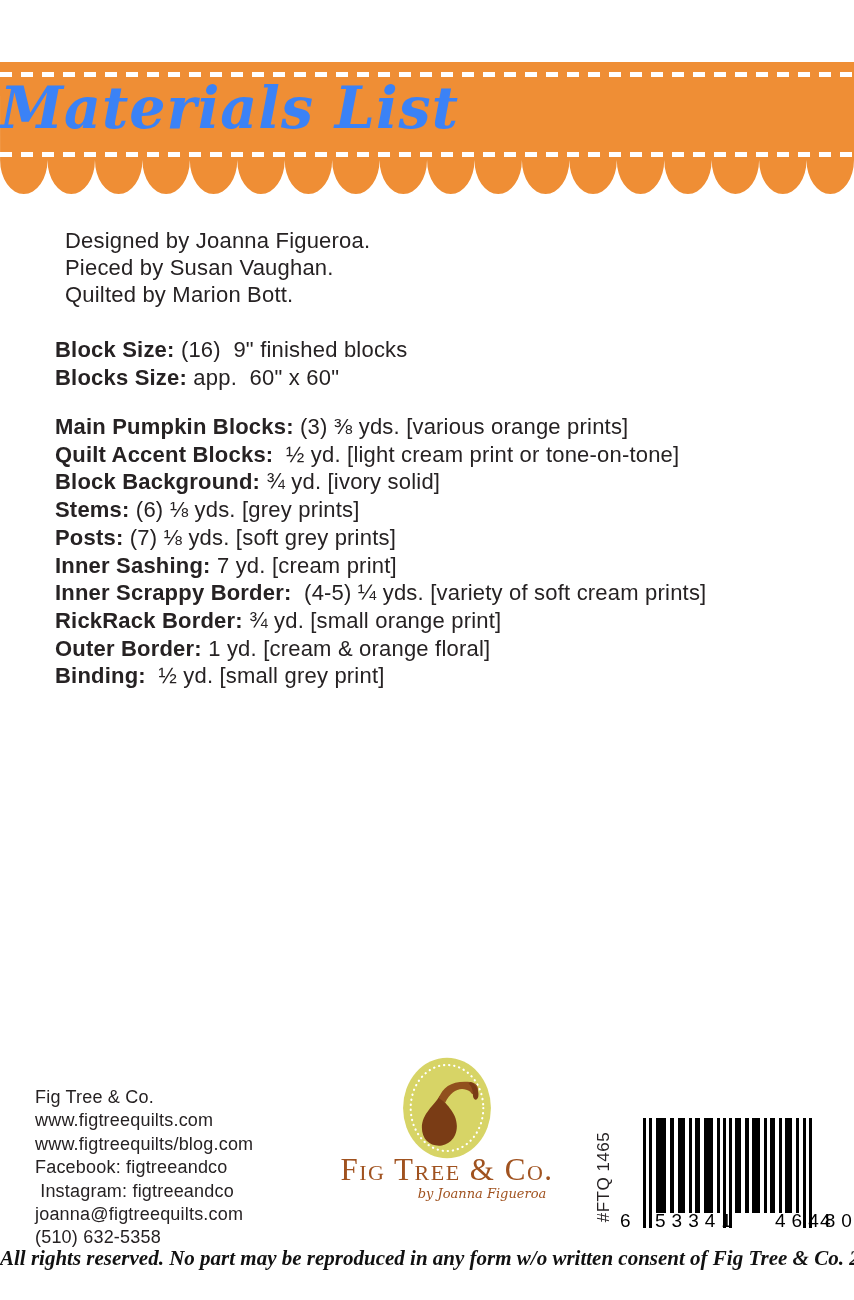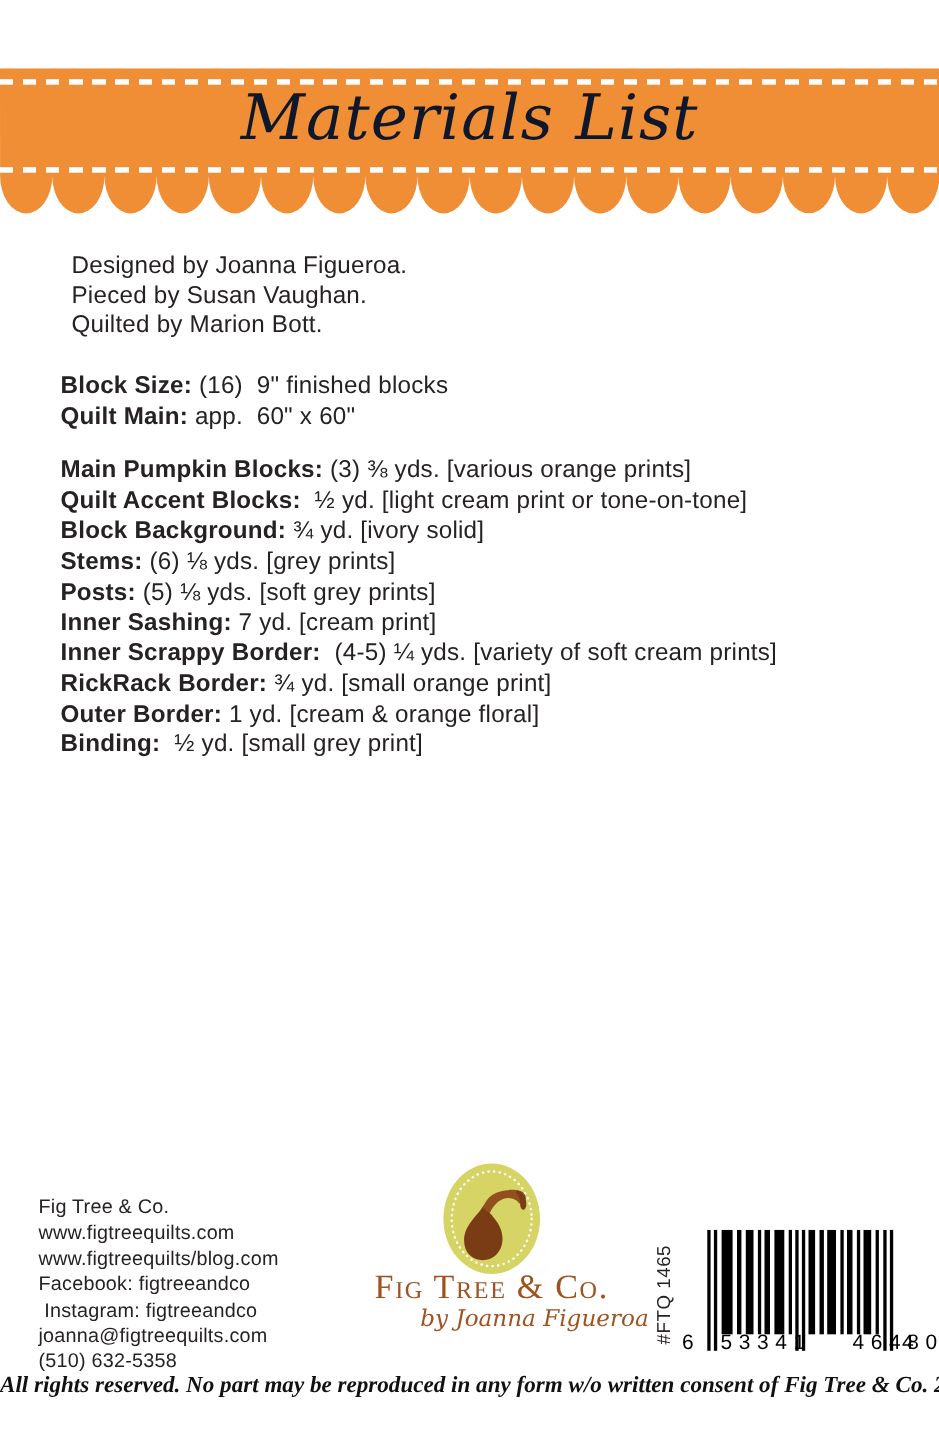--- a/index.html
+++ b/index.html
@@ -11,23 +11,23 @@
   
   .banner { position:absolute; top:62px; left:0; width:854px; height:135px; }
   .banner svg { display:block; position:absolute; top:0; left:0; }
   .dash-line {
     position:absolute; left:0; width:100%; height:5px;
     background:repeating-linear-gradient(90deg,#ffffff 0 12px, rgba(255,255,255,0) 12px 21px);
   }
   .dash-top { top:10px; }
   .dash-bottom { top:90px; }
   .banner-title {
-    position:absolute; top:12px; left:0; width:100%; text-align:center;
-    font-family:"DejaVu Serif", serif; font-style:italic; font-weight:normal;
-    font-size:57px; color:#0f172a; letter-spacing:1px;
+    position:absolute; top:12px; left:0; width:100%; 
+    font-family:"DejaVu Serif", serif; font-style:italic; font-weight:bold;
+    font-size:57px; color:#3b82f6; letter-spacing:1px;
   }
 
   
   .txt { white-space:pre-wrap; letter-spacing:0.2px; }
   .credits { position:absolute; top:227px; left:55px; font-size:22px; line-height:27px;margin-left:10px; }
   .sizes    { position:absolute; top:336px; left:55px; font-size:22px; line-height:28px; }
   .materials{ position:absolute; top:413px; left:55px; font-size:22px; line-height:27.7px; }
   .sizes b, .materials b { font-weight:bold; }
 
   
@@ -36,21 +36,21 @@
   .logo { position:absolute; top:1056px; left:312px; width:270px; text-align:center; }
   .logo-fig { display:block; margin:0 auto; }
   .logo-wordmark {
     margin-top:-8px;
     font-family:"Liberation Serif", serif; font-variant:small-caps;
     font-size:31px; letter-spacing:1.5px; color:#a0521f; white-space:nowrap;
   }
   .logo-byline {
     margin-top:-2px; padding-left:70px;
     font-family:"DejaVu Serif", serif; font-style:italic;
-    font-size:21px; color:#a0521f; white-space:nowrap;
+    font-size:13px; color:#a0521f; white-space:nowrap;
   }
 
   .barcode-block { position:absolute; top:1118px; left:598px; width:245px; height:120px; }
   .barcode-sku {
     position:absolute; top:1168px; left:553px; width:100px; height:18px;
     transform:rotate(-90deg); transform-origin:center;
     font-size:17px; letter-spacing:0.5px; text-align:center; white-space:nowrap;
   }
   .barcode-digits { position:absolute; font-size:19px; color:#000; }
   .bd-left  { top:92px; left:22px; }
@@ -85,29 +85,29 @@
   </div>
 
   <div class="credits">
     <div class="txt">Designed by Joanna Figueroa.</div>
     <div class="txt">Pieced by Susan Vaughan.</div>
     <div class="txt">Quilted by Marion Bott.</div>
   </div>
 
   <div class="sizes">
     <div class="txt"><b>Block Size:</b><span class="txt"> (16)  9" finished blocks</span></div>
-    <div class="txt"><b>Quilt Main:</b><span class="txt"> app.  60" x 60"</span></div>
+    <div class="txt"><b>Blocks Size:</b><span class="txt"> app.  60" x 60"</span></div>
   </div>
 
   <div class="materials">
     <div class="txt"><b>Main Pumpkin Blocks:</b><span class="txt"> (3) ⅜ yds. [various orange prints]</span></div>
     <div class="txt"><b>Quilt Accent Blocks:</b><span class="txt">  ½ yd. [light cream print or tone-on-tone]</span></div>
     <div class="txt"><b>Block Background:</b><span class="txt"> ¾ yd. [ivory solid]</span></div>
     <div class="txt"><b>Stems:</b><span class="txt"> (6) ⅛ yds. [grey prints]</span></div>
-    <div class="txt"><b>Posts:</b><span class="txt"> (5) ⅛ yds. [soft grey prints]</span></div>
+    <div class="txt"><b>Posts:</b><span class="txt"> (7) ⅛ yds. [soft grey prints]</span></div>
     <div class="txt"><b>Inner Sashing:</b><span class="txt"> 7 yd. [cream print]</span></div>
     <div class="txt"><b>Inner Scrappy Border:</b><span class="txt">  (4-5) ¼ yds. [variety of soft cream prints]</span></div>
     <div class="txt"><b>RickRack Border:</b><span class="txt"> ¾ yd. [small orange print]</span></div>
     <div class="txt"><b>Outer Border:</b><span class="txt"> 1 yd. [cream &amp; orange floral]</span></div>
     <div class="txt"><b>Binding:</b><span class="txt">  ½ yd. [small grey print]</span></div>
   </div>
 
   <div class="contact">
     <div class="txt">Fig Tree &amp; Co.</div>
     <div class="txt">www.figtreequilts.com</div>

